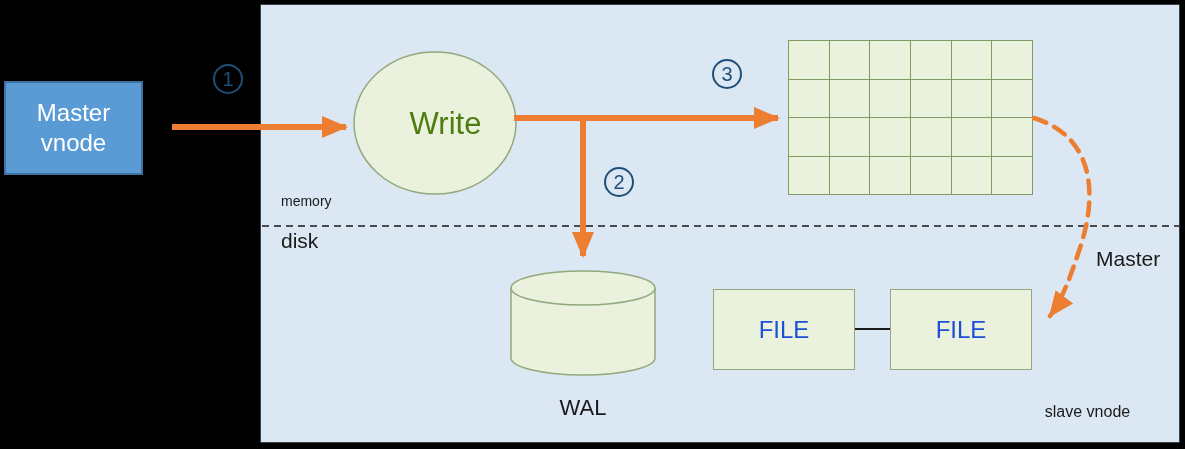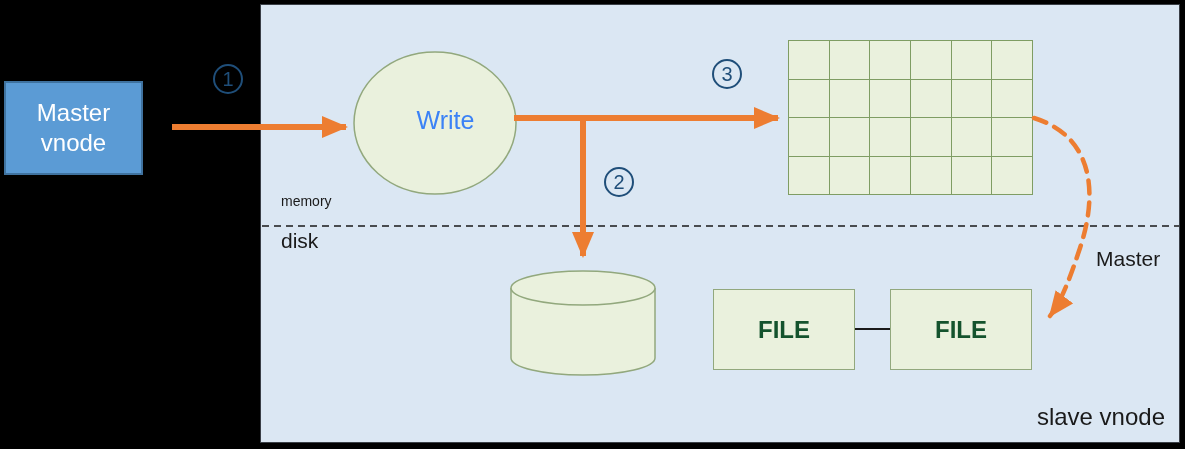--- a/index.html
+++ b/index.html
@@ -34,31 +34,31 @@
   .connector{stroke:#1a1a1a;stroke-width:2px;}
 
   .mem-table{position:absolute;left:788px;top:40px;width:245px;height:155px;
     display:grid;background:var(--shape-fill);
     border-top:1px solid var(--grid-line);border-left:1px solid var(--grid-line);z-index:2;}
   .mem-cell{border-right:1px solid var(--grid-line);border-bottom:1px solid var(--grid-line);}
 
   .file-box{position:absolute;top:289px;width:142px;height:81px;
     background:var(--shape-fill);border:1px solid var(--shape-border);
     display:flex;align-items:center;justify-content:center;
-    font-size:24px;color:#14532d;z-index:2;font-weight:bold;}
+    font-size:24px;color:#1d4ed8;z-index:2;}
   .file-left{left:713px;}
   .file-right{left:890px;}
 
   .lbl{position:absolute;color:var(--text-color);z-index:4;white-space:nowrap;}
-  .write-label{left:355px;top:106px;width:160px;text-align:center;font-size:25px;color:#3b82f6;padding-left:21px;}
+  .write-label{left:355px;top:106px;width:160px;text-align:center;font-size:31px;color:#4d7c0f;padding-left:21px;}
   .memory-label{left:281px;top:193px;font-size:14px;}
   .disk-label{left:281px;top:229px;font-size:21px;}
   .wal-label{left:538px;top:395px;width:90px;text-align:center;font-size:22px;}
   .flush-label{left:1096px;top:247px;font-size:21px;}
-  .slave-label{left:1010px;top:403px;width:155px;text-align:right;font-size:24px;}
+  .slave-label{left:1010px;top:403px;width:155px;text-align:center;font-size:16px;}
 
   .step-badge{position:absolute;width:30px;height:30px;border:2px solid var(--step-color);
     border-radius:50%;color:var(--step-color);display:flex;align-items:center;
     justify-content:center;font-size:20px;z-index:4;background:transparent;}
   .step-1{left:213px;top:64px;}
   .step-2{left:604px;top:167px;}
   .step-3{left:712px;top:59px;}
 </style>
 </head>
 <body>
@@ -126,20 +126,21 @@
     <line x1="514" y1="118" x2="778" y2="118" class="arrow" marker-end="url(#ah)"></line>
 
     <line x1="583" y1="121" x2="583" y2="256" class="arrow" marker-end="url(#ah)"></line>
 
     <path d="M1034,118 C1098,138 1096,200 1080,248 C1070,278 1062,300 1050,316" class="arrow-dashed" marker-end="url(#ah)"></path>
   </svg>
 
   <div class="lbl write-label">Write</div>
   <div class="lbl memory-label">memory</div>
   <div class="lbl disk-label">disk</div>
+  <div class="lbl wal-label">WAL</div>
   <div class="lbl flush-label">Master</div>
   <div class="lbl slave-label">slave vnode</div>
 
   <div class="step-badge step-1">1</div>
   <div class="step-badge step-2">2</div>
   <div class="step-badge step-3">3</div>
 
 </div>
 
 </body></html>

